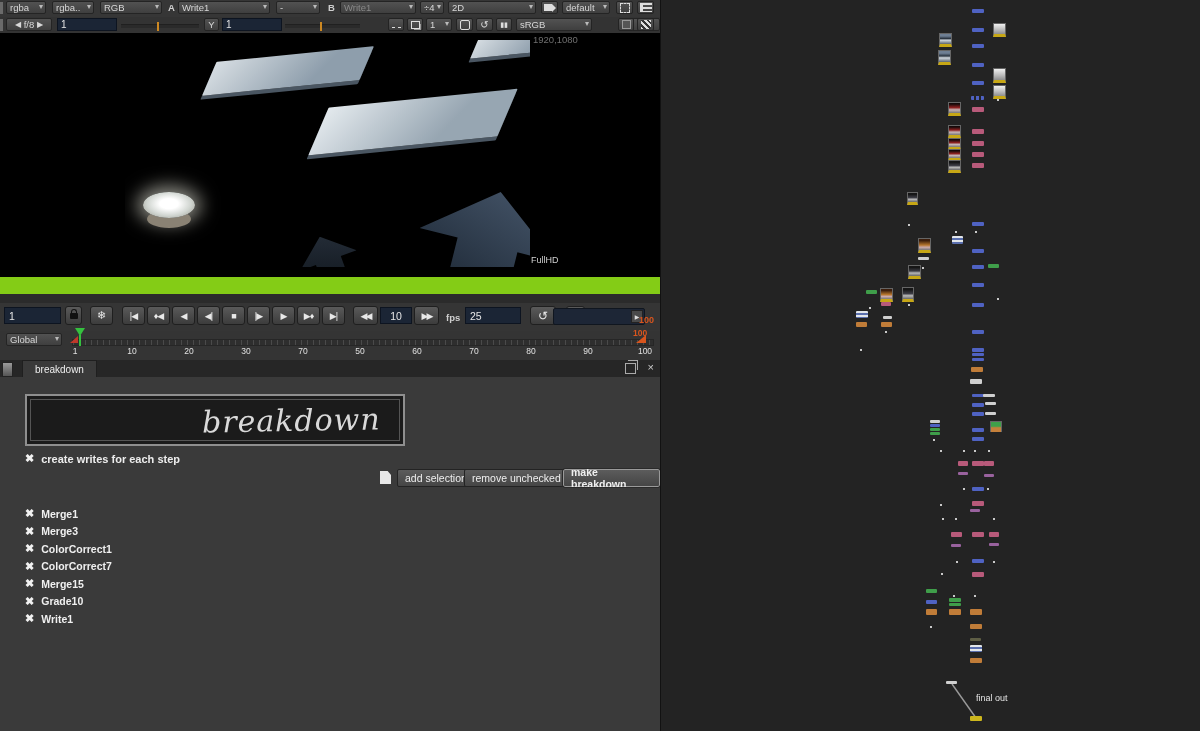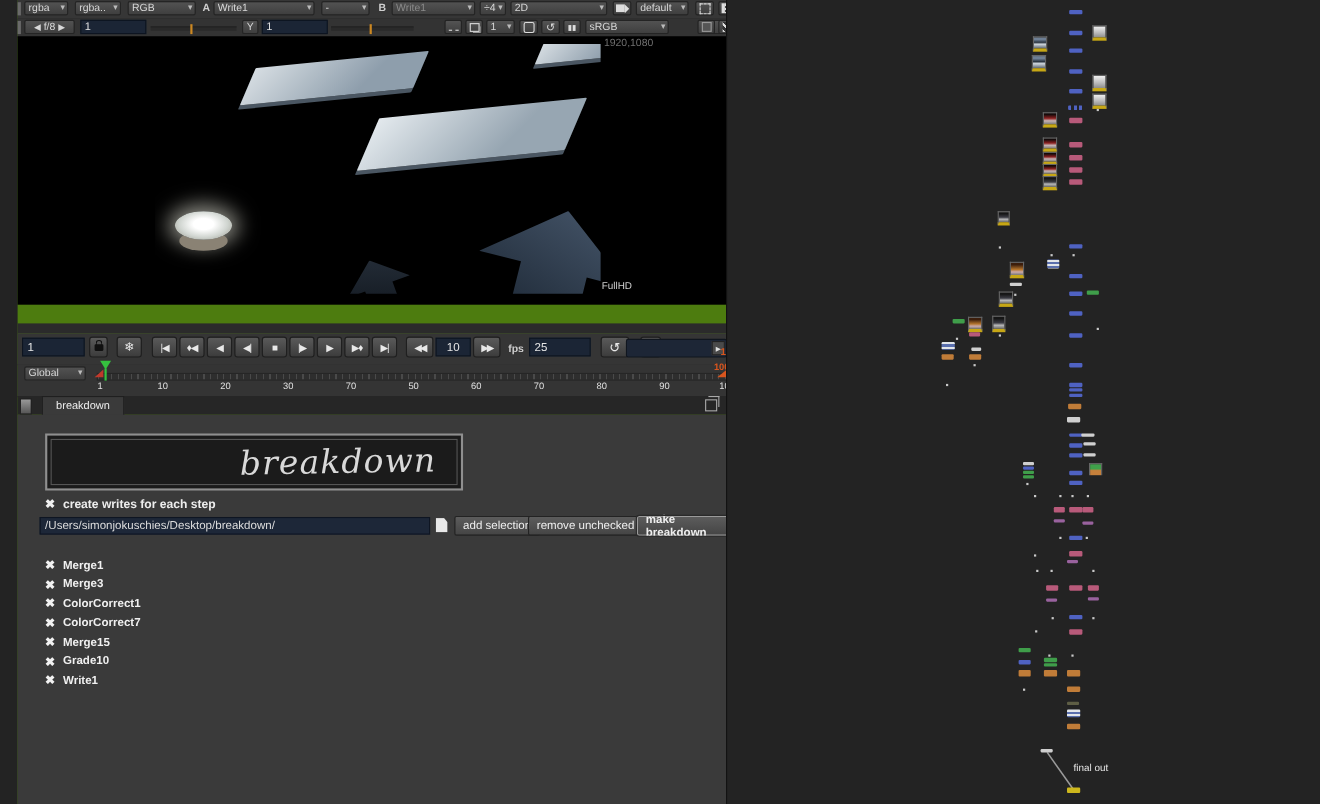--- a/index.html
+++ b/index.html
@@ -1,19 +1,19 @@
 <!DOCTYPE html>
 <html><head>
 <meta charset="utf-8">
 <style>
   html,body{margin:0;padding:0;}
   body{width:1200px;height:731px;background:#232323;font-family:"Liberation Sans",sans-serif;overflow:hidden;position:relative;color:#ddd;}
   .abs{position:absolute;}
   
-  #left-pane{left:16px;top:0;width:660px;height:731px;background:#4d7c0f;}
+  #left-pane{left:0;top:0;width:660px;height:731px;background:#84cc16;}
   .row{left:0;width:660px;background:#363636;border-bottom:1px solid #242424;}
   #row1{top:0;height:17px;}
   #row2{top:17px;height:16px;background:#333;}
   .tbtn{position:absolute;display:flex;align-items:center;justify-content:center;background:linear-gradient(#525252,#3f3f3f);border:1px solid #242424;border-radius:2px;color:#d8d8d8;font-size:9.5px;height:13px;top:1px;box-sizing:border-box;padding:0 3px;}
   .dd{justify-content:flex-start;padding-right:12px;}
   .dd::after{content:"▾";position:absolute;right:2px;top:0px;font-size:8px;color:#bbb;}
   .tinput{position:absolute;background:#1b2535;border:1px solid #0d1420;color:#e2e2e2;font-size:10px;height:13px;top:1px;box-sizing:border-box;padding:0 3px;display:flex;align-items:center;}
   .slider{position:absolute;top:7px;height:3px;background:#2a2a2a;border-top:1px solid #202020;}
   .slidertick{position:absolute;top:-3px;width:2px;height:9px;background:#cc8822;}
   .icon-btn{position:absolute;top:1px;height:13px;width:15px;background:linear-gradient(#545454,#3d3d3d);border:1px solid #232323;border-radius:2px;display:flex;align-items:center;justify-content:center;color:#ddd;font-size:8px;box-sizing:border-box;}
@@ -284,23 +284,20 @@
     <div id="logo-box">
       <div id="logo-inner">
           <span id="logo-text">breakdown</span>
         </div>
     </div>
     <div id="create-writes">
       <span class="chk">✖</span>
       <span>create writes for each step</span>
     </div>
     <div id="path-row">
-      <div id="path-input">
-          <span>/Users/simonjokuschies/Desktop/breakdown/</span>
-        </div>
       <div id="file-icon"></div>
       <div class="panel-btn" style="left:377px;">add selection</div>
       <div class="panel-btn" style="left:444px;">remove unchecked</div>
       <div class="panel-btn" id="btn-make" style="left:543px;font-weight:bold;">make breakdown</div>
     </div>
     <div id="node-list">
         <div class="node-row">
           <span class="chk">✖</span>
           <span>Merge1</span>
         </div>

